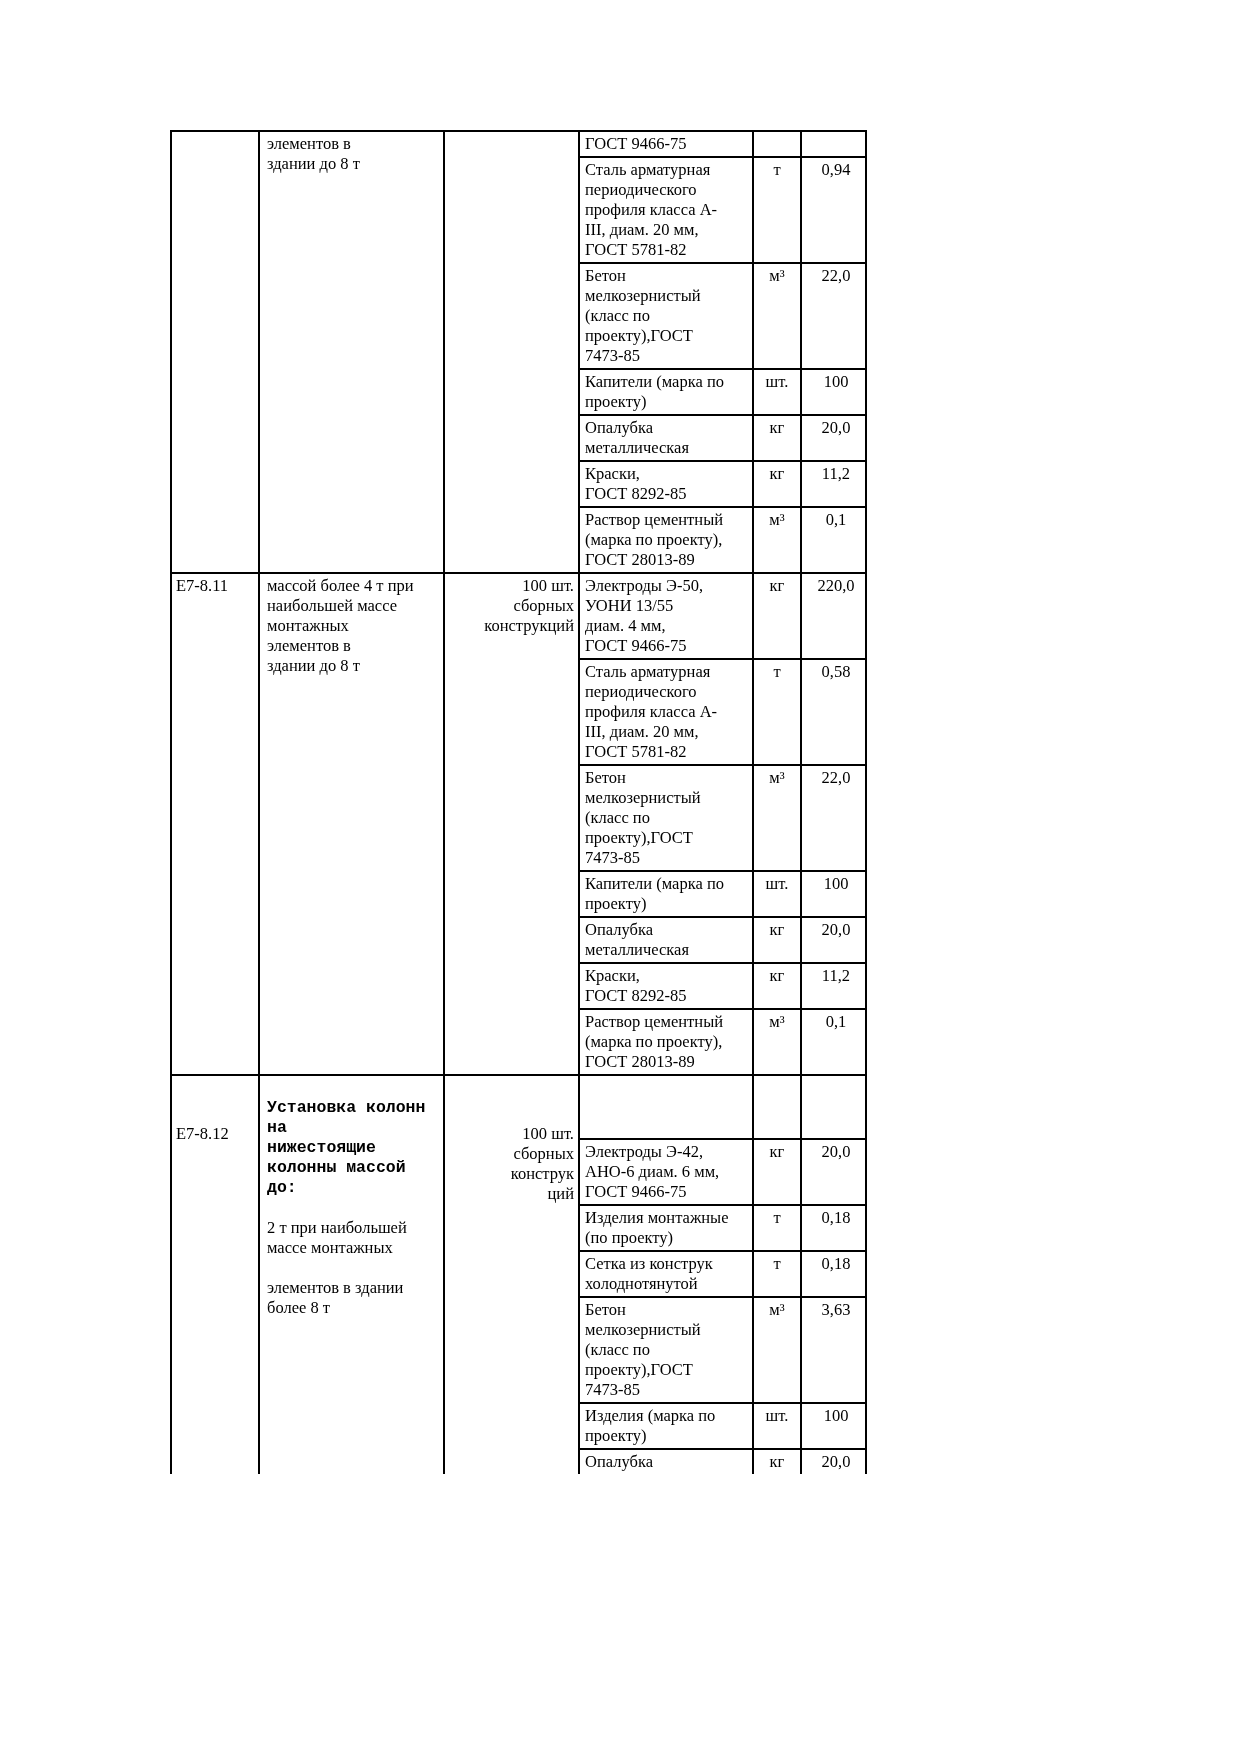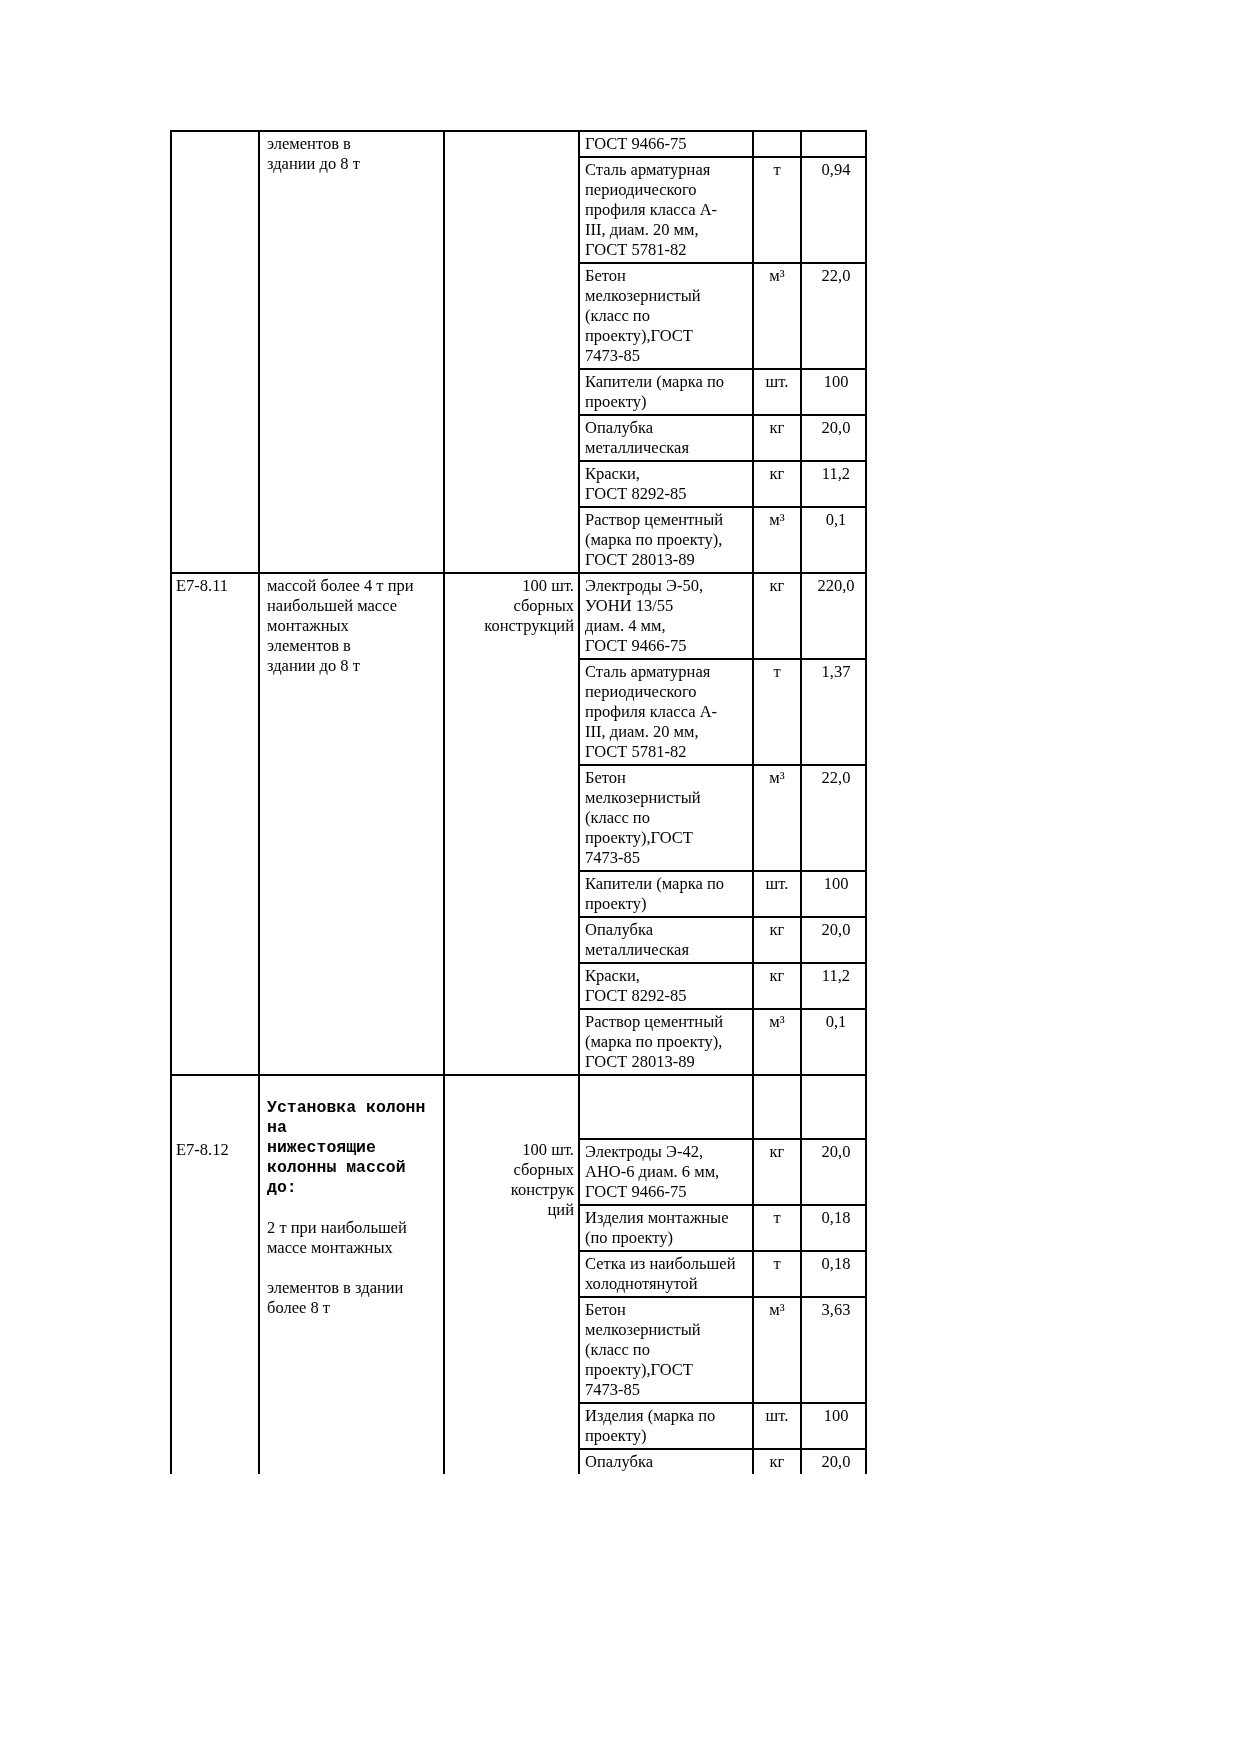--- a/index.html
+++ b/index.html
@@ -32,21 +32,21 @@
     padding: 2px 4px 2px 5px;
     white-space: pre-line;
     overflow: hidden;
   }
   td.code-cell    { padding-left: 4px; margin-top: 36px; }
   td.desc-cell    { padding-left: 7px; }
   td.measure-cell { text-align: right; }
   td.unit-cell    { text-align: center; padding-left: 2px; padding-right: 2px; }
   td.value-cell   { text-align: center; padding-left: 7px; padding-right: 2px; }
   .bold { font-weight: bold; font-family: Liberation Mono, monospace; }
-  .pad-top { padding-top: 64px; }
+  .pad-top { padding-top: 48px; }
   tr.empty-row td.mat { height: 58px; }
   td.cut { border-bottom: none; }
 </style>
 </head>
 <body>
 
 <div class="page">
   <table class="doc-table">
     <colgroup>
       <col style="width:88px">
@@ -128,21 +128,21 @@
         <td class="unit-cell mat">кг</td>
         <td class="value-cell mat">220,0</td>
       </tr>
       <tr>
         <td class="name-cell mat">Сталь арматурная
 периодического
 профиля класса А-
 III, диам. 20 мм,
 ГОСТ 5781-82</td>
         <td class="unit-cell mat">т</td>
-        <td class="value-cell mat">1,37</td>
+        <td class="value-cell mat">0,58</td>
       </tr>
       <tr>
         <td class="name-cell mat">Бетон
 мелкозернистый
 (класс по
 проекту),ГОСТ
 7473-85</td>
         <td class="unit-cell mat">м³</td>
         <td class="value-cell mat">22,0</td>
       </tr>
@@ -199,21 +199,21 @@
         <td class="unit-cell mat">кг</td>
         <td class="value-cell mat">20,0</td>
       </tr>
       <tr>
         <td class="name-cell mat">Изделия монтажные
 (по проекту)</td>
         <td class="unit-cell mat">т</td>
         <td class="value-cell mat">0,18</td>
       </tr>
       <tr>
-        <td class="name-cell mat">Сетка из наибольшей
+        <td class="name-cell mat">Сетка из конструк
 холоднотянутой</td>
         <td class="unit-cell mat">т</td>
         <td class="value-cell mat">0,18</td>
       </tr>
       <tr>
         <td class="name-cell mat">Бетон
 мелкозернистый
 (класс по
 проекту),ГОСТ
 7473-85</td>

